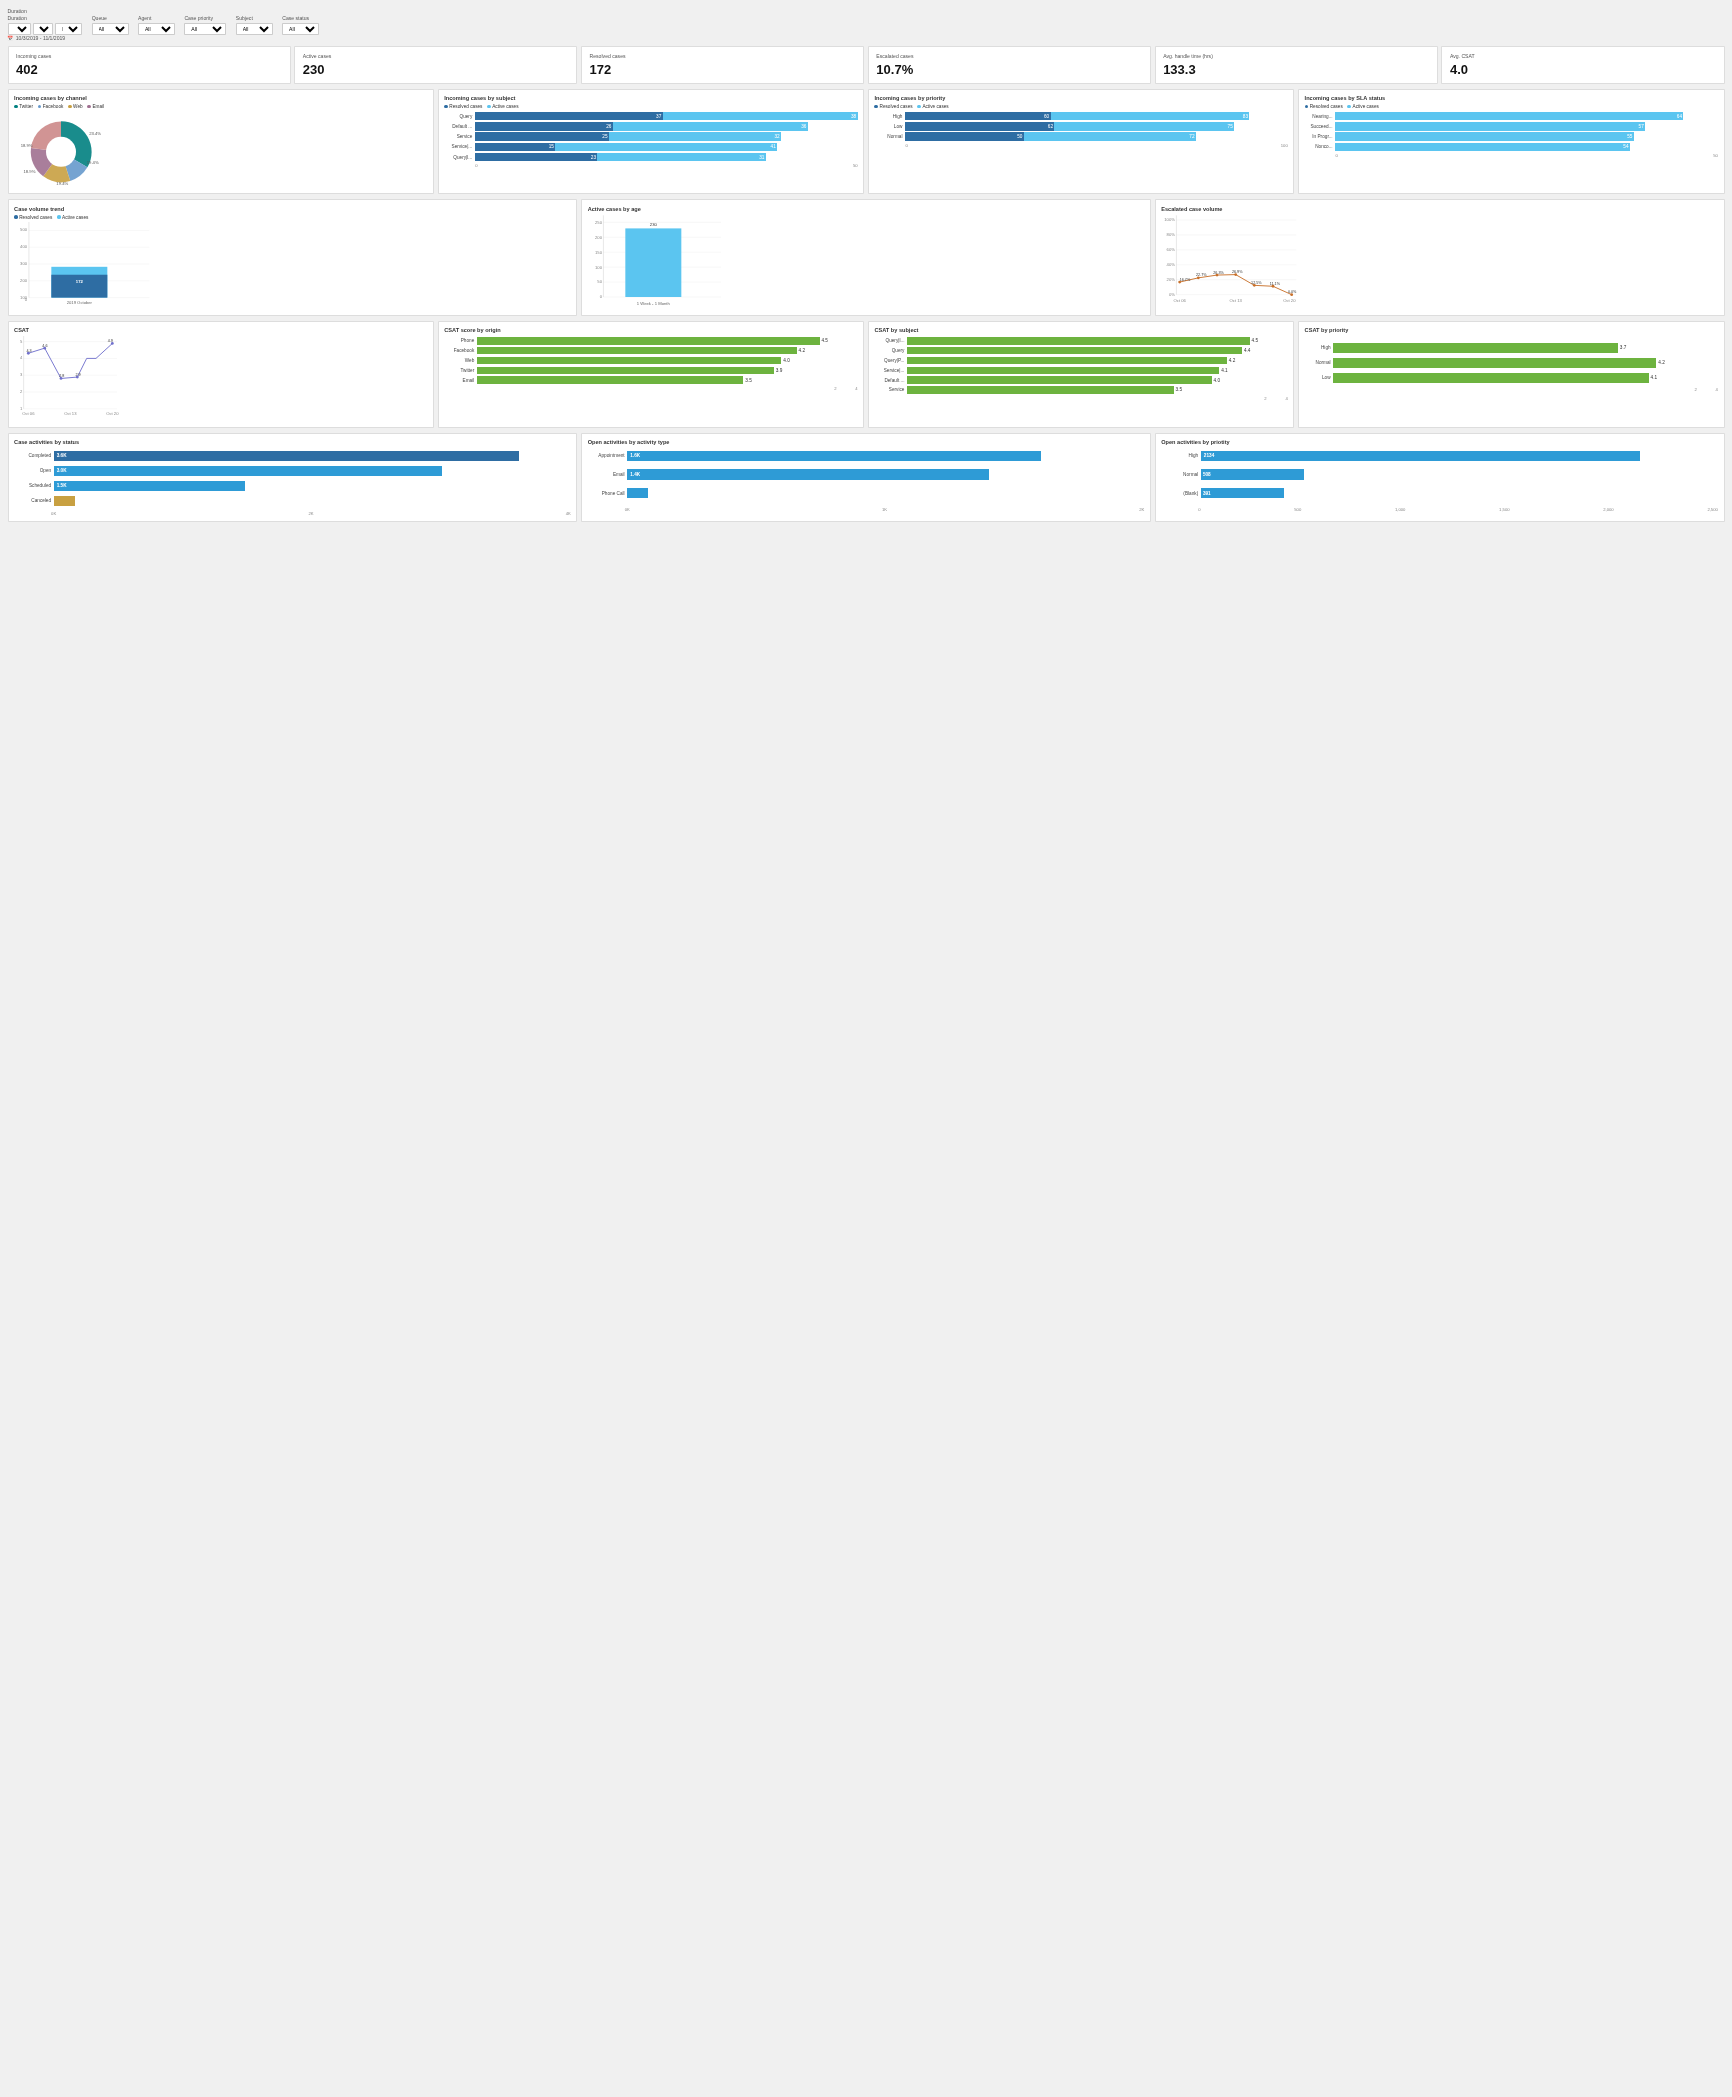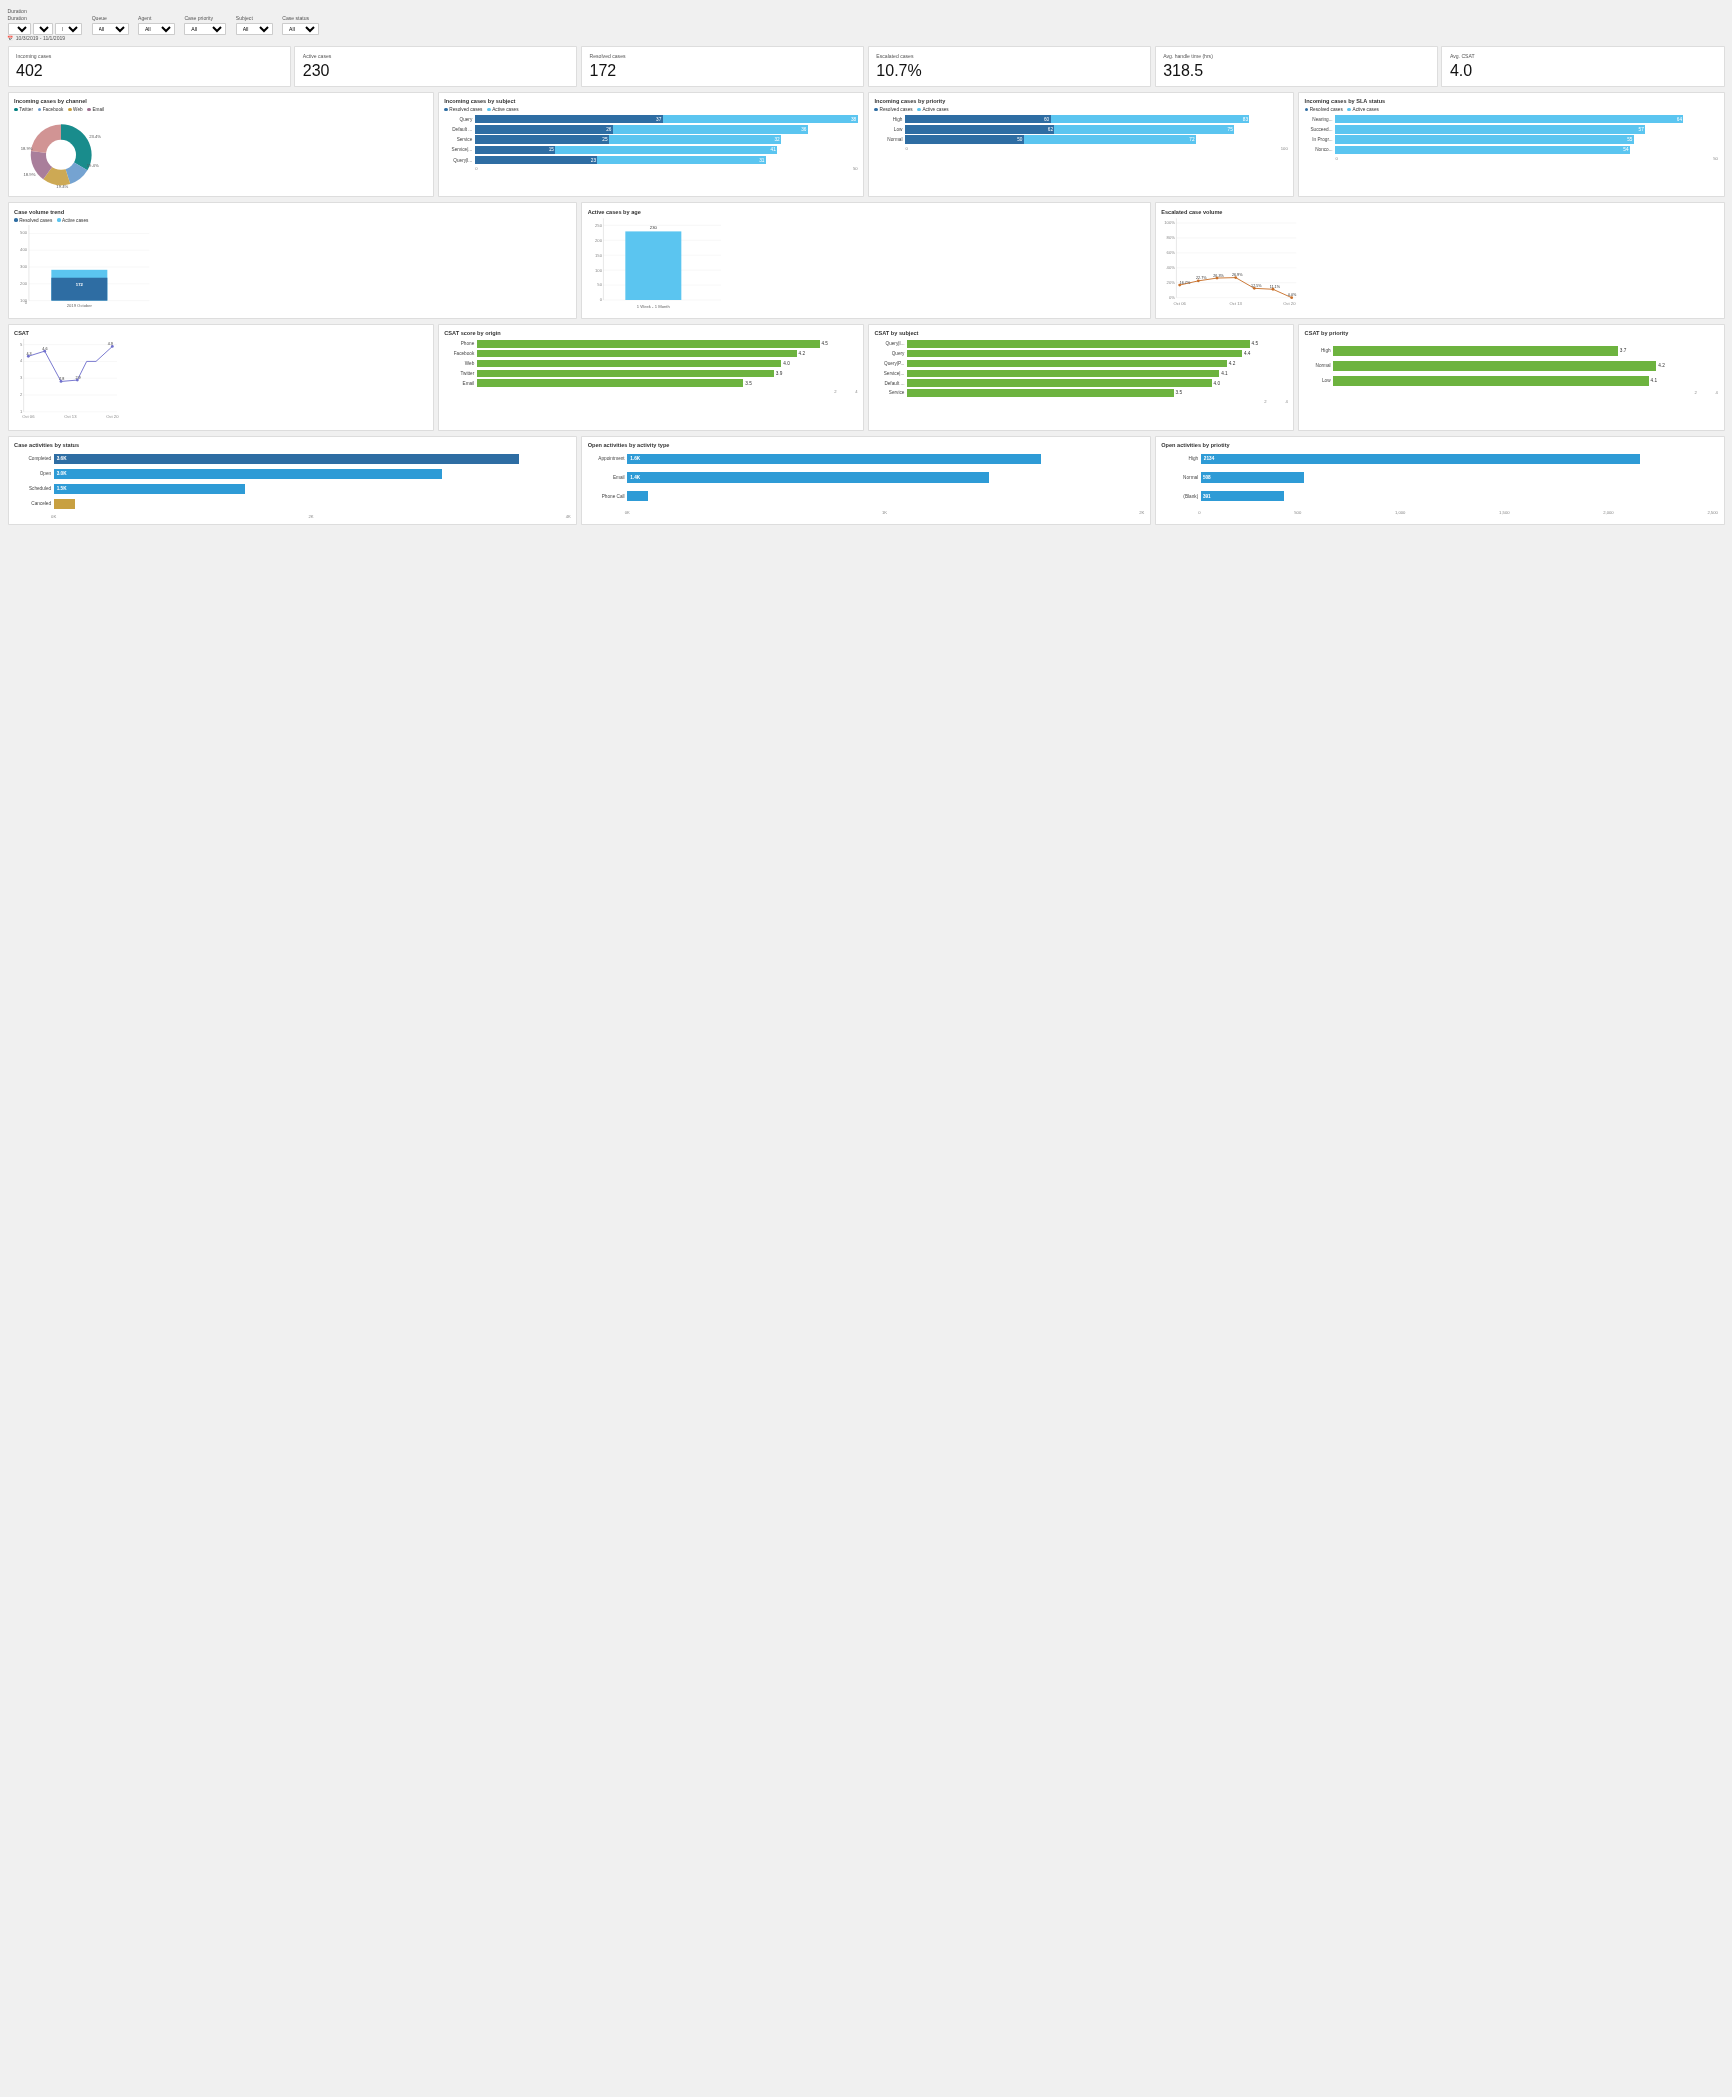--- a/index.html
+++ b/index.html
@@ -7,21 +7,21 @@
     .page { padding: 7.5px; background: #f0f0f0; min-height: 100vh; }
     h1 { font-size: 10.3px; font-weight: 700; margin-bottom: 5.6px; }
     .filters { display: flex; align-items: center; gap: 5.6px; margin-bottom: 1.9px; flex-wrap: wrap; }
     .filter-group { display: flex; align-items: center; gap: 1.9px; }
     .filter-label { font-size: 5.1px; color: #555; margin-right: 0.9px; }
     select, .select-box { border: 0.5px solid #ccc; background: white; padding: 1.4px 2.8px; font-size: 5.1px; border-radius: 0.9px; cursor: pointer; }
     .date-range { font-size: 5.1px; color: #555; margin-bottom: 4.7px; display: flex; align-items: center; gap: 1.9px; }
     .kpi-row { display: grid; grid-template-columns: repeat(6, 1fr); gap: 3.7px; margin-bottom: 4.7px; }
     .kpi-card { background: white; border: 0.5px solid #ddd; padding: 5.6px 7.5px; border-radius: 0.9px; }
     .kpi-label { font-size: 5.1px; color: #555; margin-bottom: 3.7px; }
-    .kpi-value { font-size: 16px; font-weight: 400; color: #111; }
+    .kpi-value { font-size: 13px; font-weight: 700; color: #111; }
     .charts-row1 { display: grid; grid-template-columns: 1fr 1fr 1fr 1fr; gap: 3.7px; margin-bottom: 4.7px; }
     .charts-row2 { display: grid; grid-template-columns: 1fr 1fr 1fr; gap: 3.7px; margin-bottom: 4.7px; }
     .charts-row3 { display: grid; grid-template-columns: 1fr 1fr 1fr 1fr; gap: 3.7px; margin-bottom: 4.7px; }
     .charts-row4 { display: grid; grid-template-columns: 1fr 1fr 1fr; gap: 3.7px; margin-bottom: 4.7px; }
     .chart-card { background: white; border: 0.5px solid #ddd; padding: 5.6px; border-radius: 0.9px; }
     .chart-title { font-size: 5.6px; font-weight: 600; margin-bottom: 2.8px; }
     .legend { display: flex; gap: 4.7px; font-size: 4.7px; margin-bottom: 2.8px; flex-wrap: wrap; }
     .legend-item { display: flex; align-items: center; gap: 1.4px; }
     .legend-dot { width: 3.7px; height: 3.7px; border-radius: 50%; display: inline-block; }
     
@@ -117,21 +117,21 @@
     <div class="kpi-card">
       <div class="kpi-label">Resolved cases</div>
       <div class="kpi-value">172</div>
     </div>
     <div class="kpi-card">
       <div class="kpi-label">Escalated cases</div>
       <div class="kpi-value">10.7%</div>
     </div>
     <div class="kpi-card">
       <div class="kpi-label">Avg. handle time (hrs)</div>
-      <div class="kpi-value">318.5</div>
+      <div class="kpi-value">133.3</div>
     </div>
     <div class="kpi-card">
       <div class="kpi-label">Avg. CSAT</div>
       <div class="kpi-value">4.0</div>
     </div>
   </div>
 
   <div class="charts-row1">
 
     <div class="chart-card">

